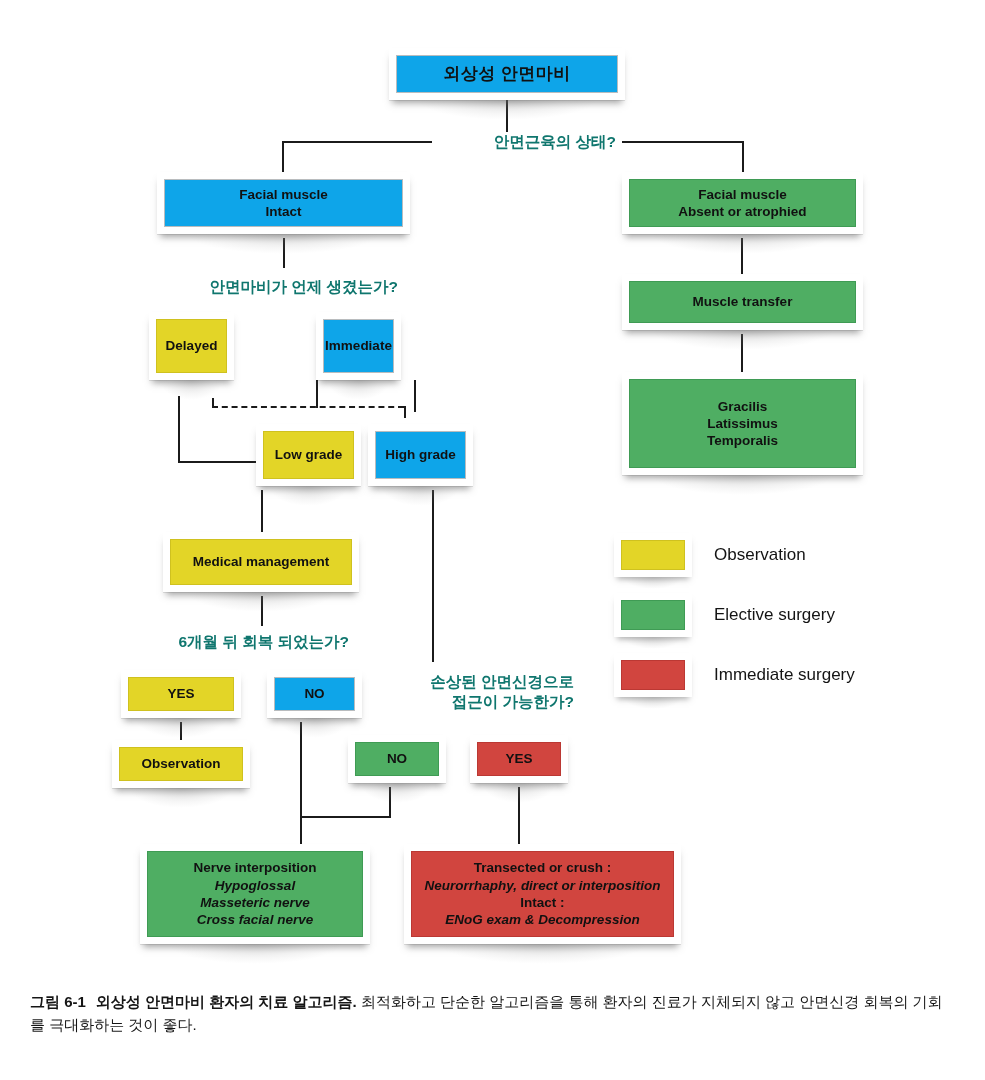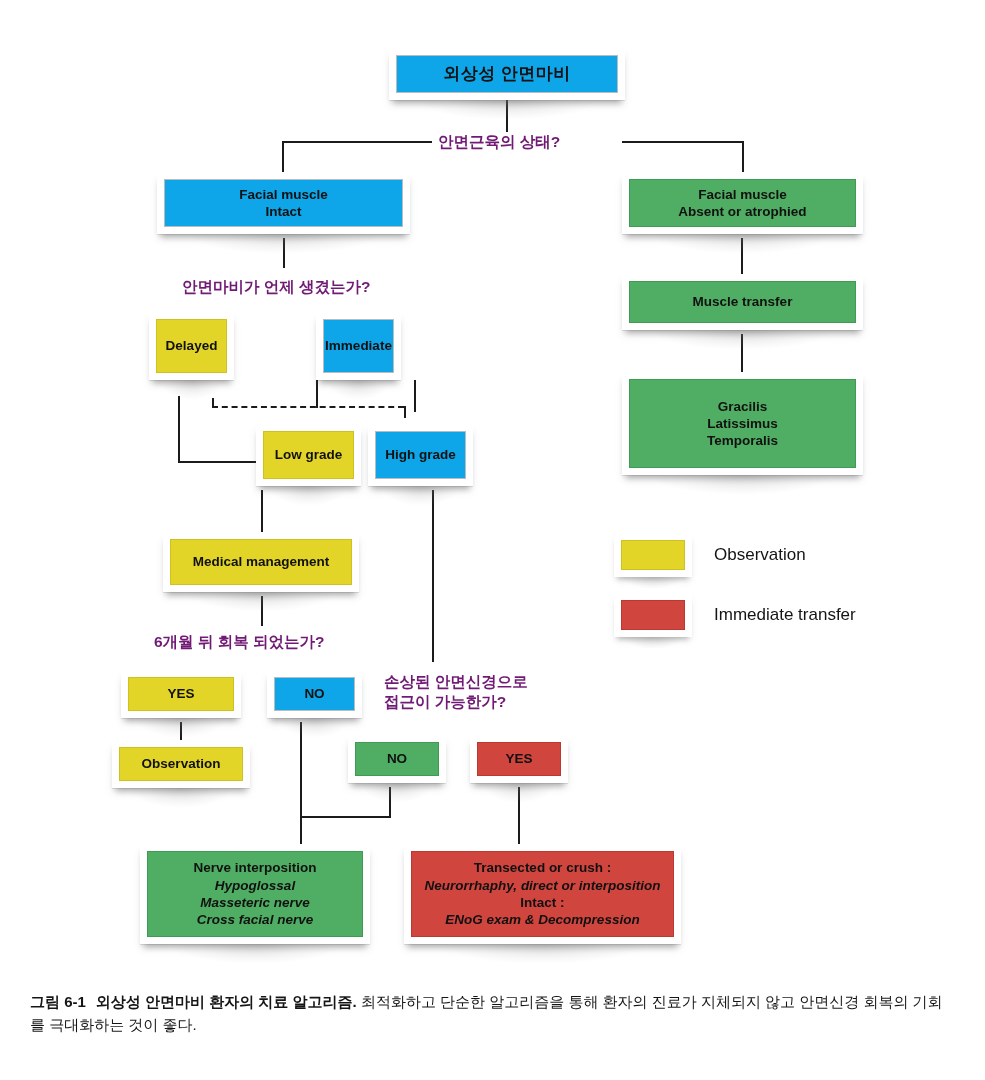--- a/index.html
+++ b/index.html
@@ -70,22 +70,22 @@
   .dash-v{
     position:absolute;width:0;z-index:3;
     border-left:2px dashed #1b1b1b;
   }
 
   
   .qlabel{
     position:absolute;
     font-size:15.5px;
     font-weight:bold;
-    color:#701a75;
-    text-align:left;
+    color:#0f766e;
+    text-align:right;
     line-height:1.3;
     z-index:6;
     white-space:pre-line;
     background:#fff;
     padding:0 6px;
   }
 
   
   #legend{position:absolute;z-index:6;}
   .legend-row{position:relative;display:flex;align-items:center;}
@@ -287,26 +287,32 @@
 
   <div id="legend" style="left:614px;top:533px;">
 
     <div class="legend-row" style="margin-bottom:16px;">
       <div class="legend-swatch">
         <div class="legend-chip yellow"></div>
       </div>
       <div class="legend-label">Observation</div>
     </div>
 
+    <div class="legend-row" style="margin-bottom:16px;">
+      <div class="legend-swatch">
+        <div class="legend-chip green"></div>
+      </div>
+      <div class="legend-label">Elective surgery</div>
+    </div>
 
     <div class="legend-row">
       <div class="legend-swatch">
         <div class="legend-chip red"></div>
       </div>
-      <div class="legend-label">Immediate transfer</div>
+      <div class="legend-label">Immediate surgery</div>
     </div>
   </div>
 
   <div id="caption">
     <span class="cap-num">그림 6-1</span><span class="cap-title">외상성 안면마비 환자의 치료 알고리즘.</span>
     <span class="cap-body">최적화하고 단순한 알고리즘을 통해 환자의 진료가 지체되지 않고 안면신경 회복의 기회를 극대화하는 것이 좋다.</span>
   </div>
 
 </div>
 

